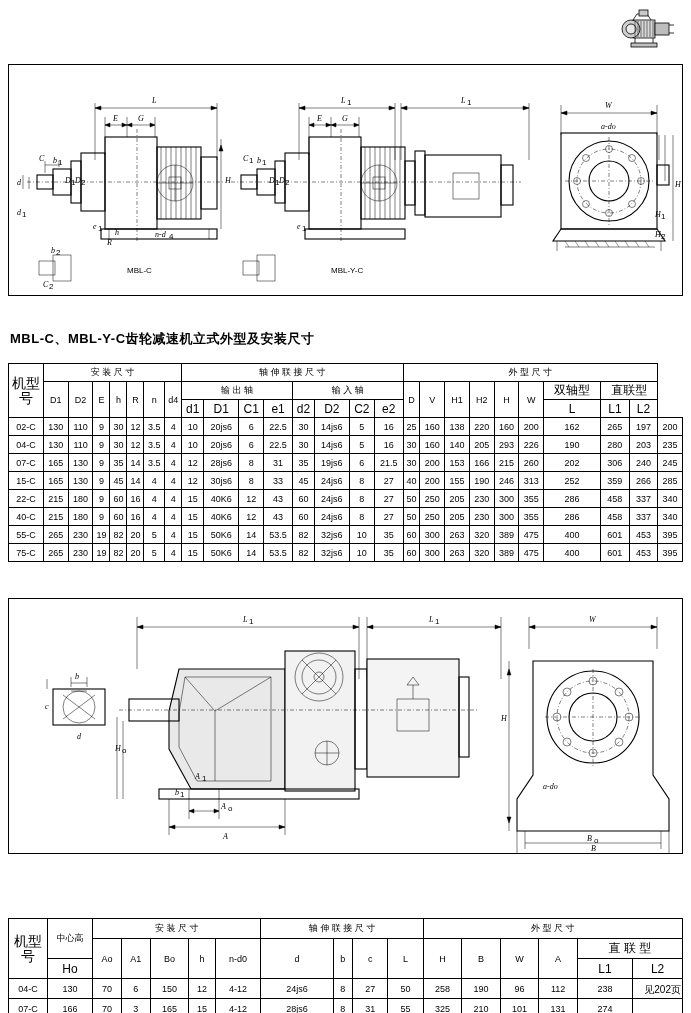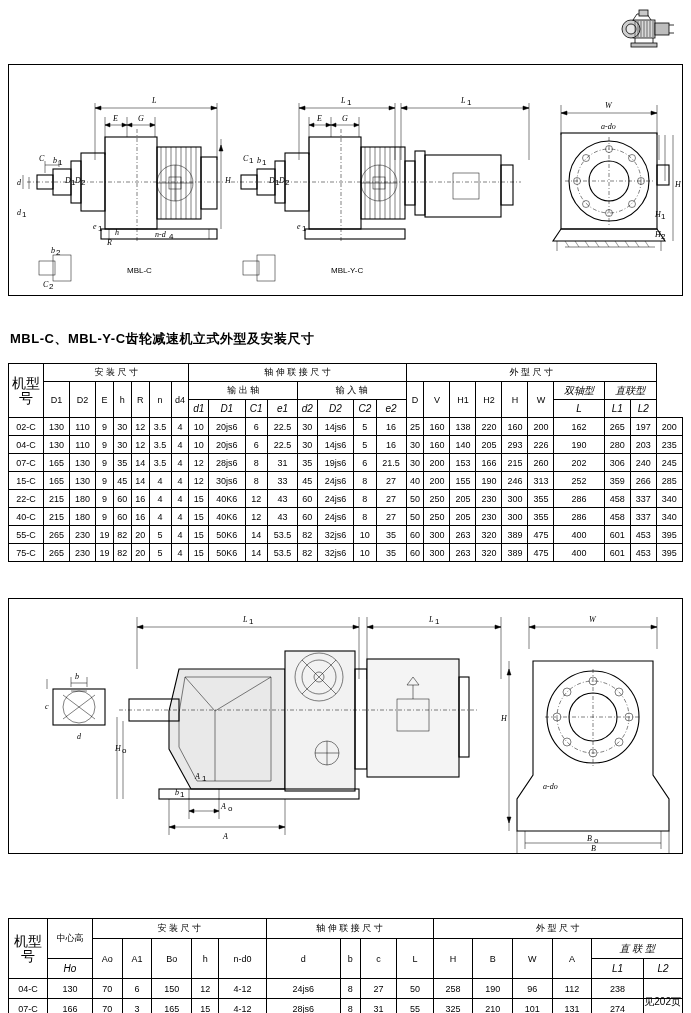--- a/index.html
+++ b/index.html
@@ -9,38 +9,38 @@
   
   .heading{position:absolute;font-size:13px;font-weight:bold;letter-spacing:0.5px;}
 
   
   table{border-collapse:collapse;position:absolute;font-size:9px;}
   td,th{border:1px solid #000;text-align:center;vertical-align:middle;padding:0;font-weight:normal;}
   .t1{left:8px;top:363px;width:675px;}
   .t1 td,.t1 th{height:17px;}
   .t2{left:8px;top:918px;width:675px;}
   .t2 td,.t2 th{height:19px;}
-  .sm{font-size:10px;font-style:italic;}
+  .sm{font-size:12px;}
   .vtwo{font-size:14px;line-height:1.05;}
 
   
   .frame{position:absolute;border:1px solid #000;box-sizing:border-box;background:#fff;}
 
   
   .motor-ico{position:absolute;right:14px;top:8px;width:60px;height:46px;}
 
   svg{display:block;}
   .ln{stroke:#000;stroke-width:0.8;fill:none;}
   .ln2{stroke:#000;stroke-width:1.1;fill:none;}
   .thin{stroke:#000;stroke-width:0.5;fill:none;}
   .dash{stroke:#000;stroke-width:0.5;fill:none;stroke-dasharray:4 2 1 2;}
   .hatch{stroke:#000;stroke-width:0.4;fill:none;}
   .txt{font-size:8px;font-family:"Liberation Sans",sans-serif;}
   .txti{font-size:8px;font-style:italic;font-family:"Liberation Serif",serif;}
-  .cnote{position:absolute;right:10px;bottom:4px;font-size:10px;}
+  .cnote{position:absolute;right:10px;bottom:16px;font-size:10px;}
 </style>
 </head>
 <body>
 
 <div class="page">
 
   <div class="motor-ico">
     <svg width="60" height="46" viewBox="0 0 60 46">
       <g class="ln">
         <rect x="16" y="12" width="22" height="18" fill="#d9d9d9"></rect>

